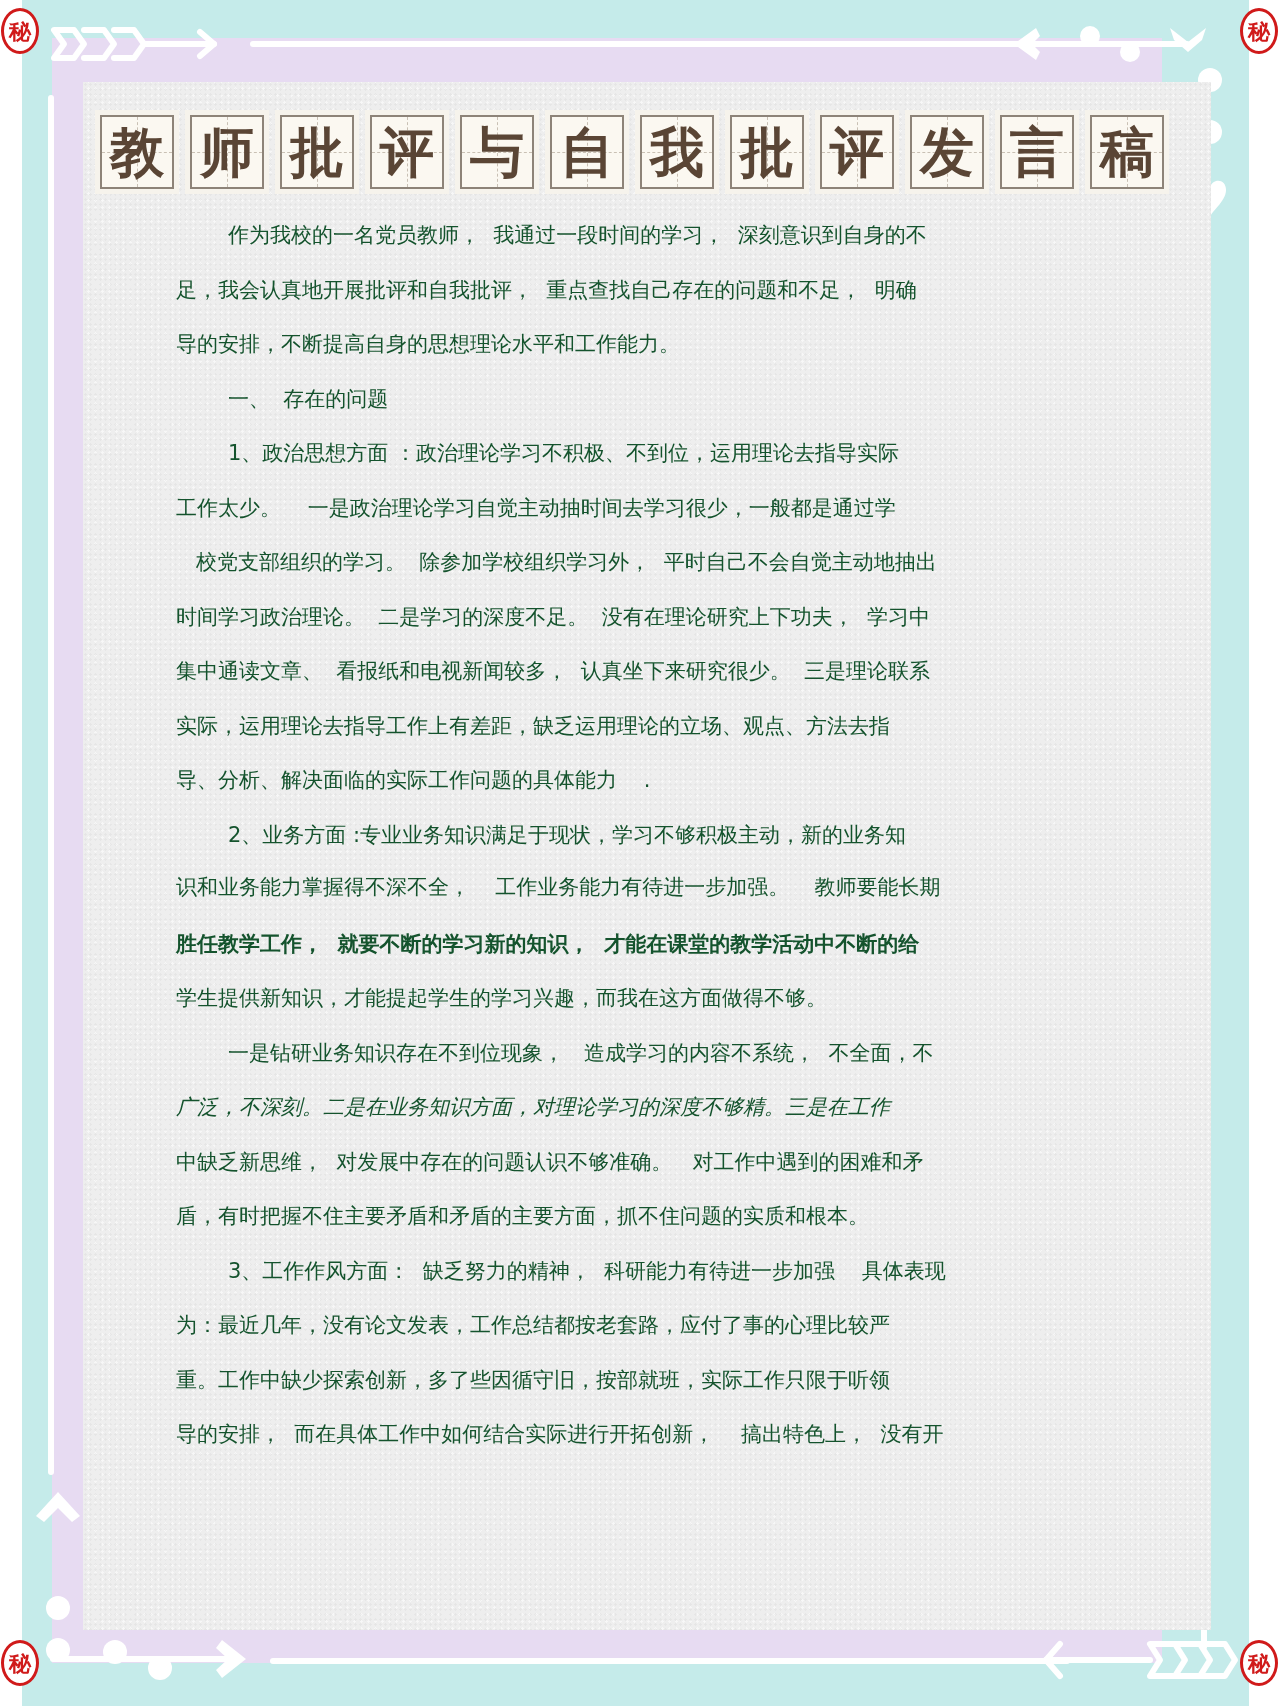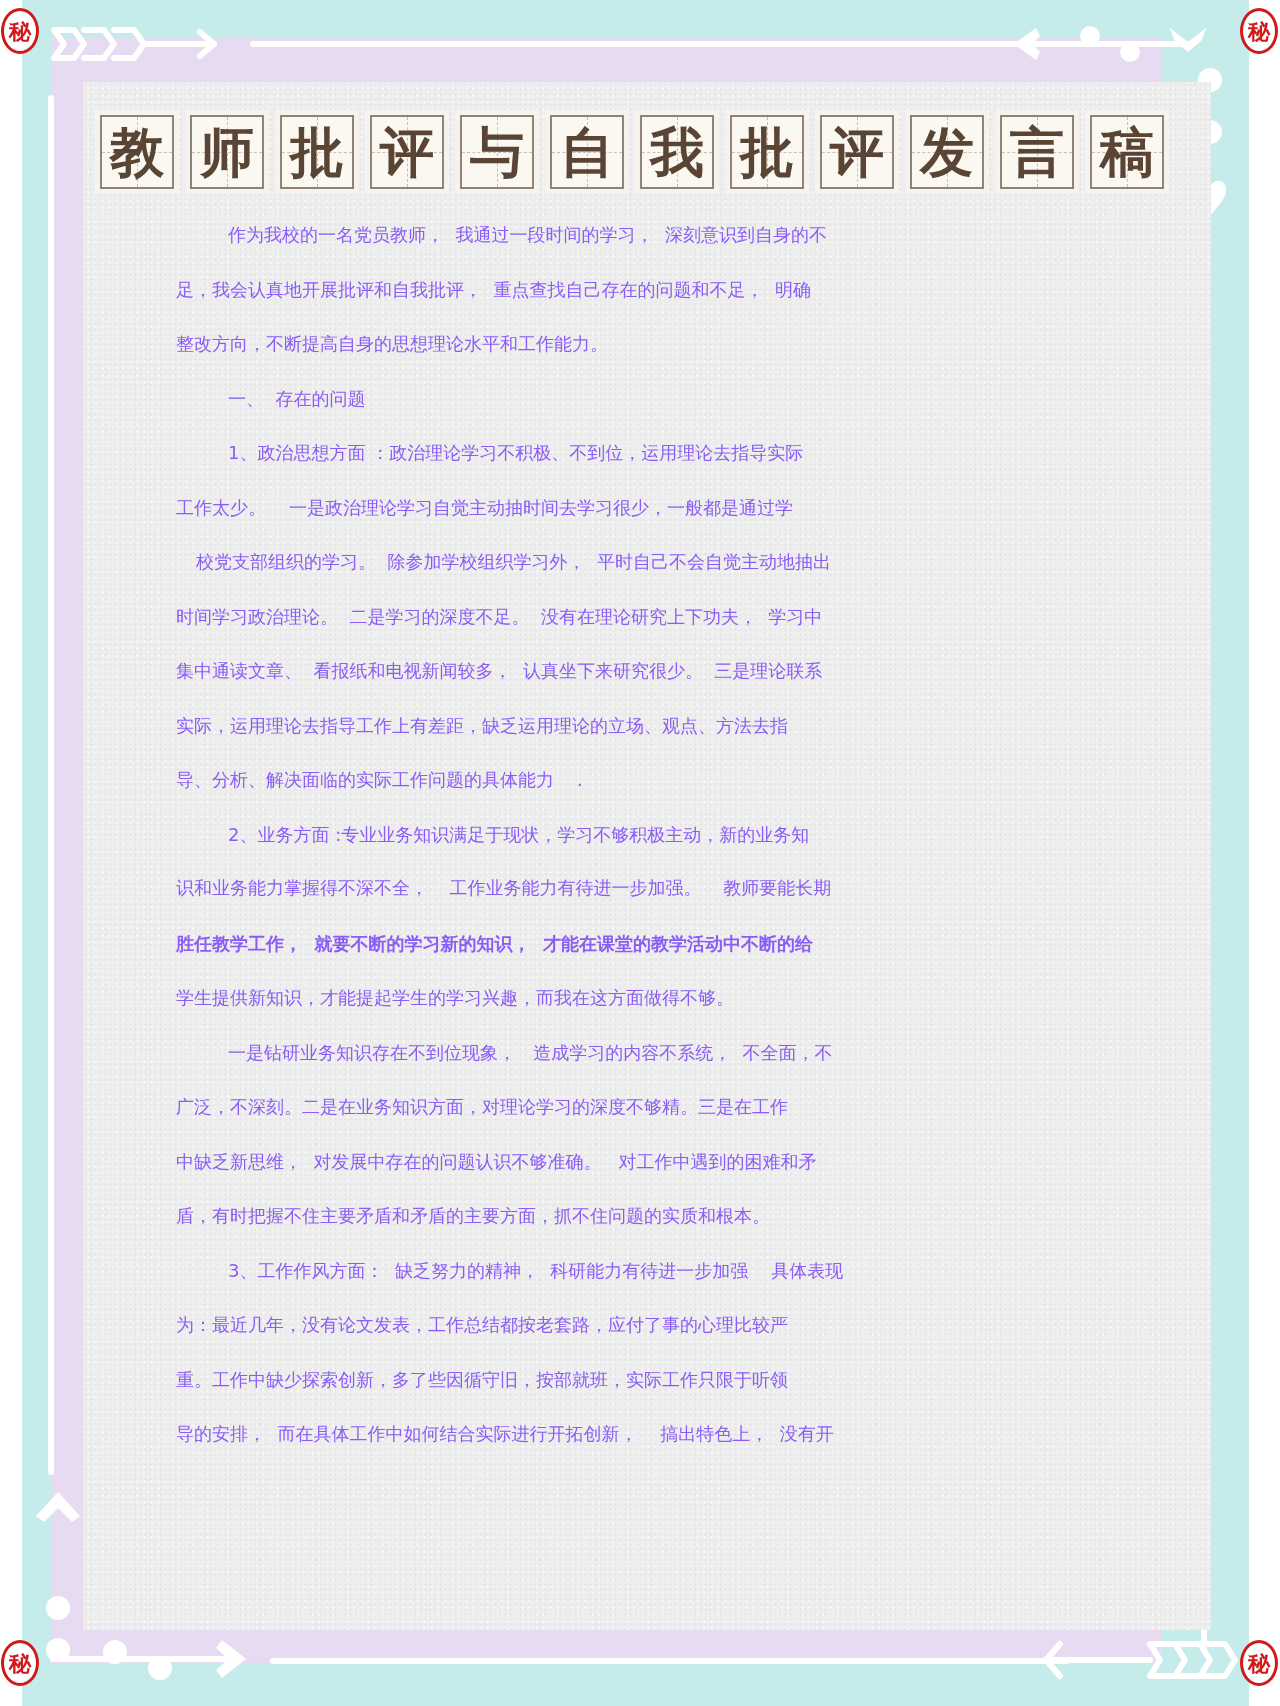--- a/index.html
+++ b/index.html
@@ -68,21 +68,21 @@
       border-top:1px dashed #c9c0b4;
     }
     .title-char {
       position:relative; z-index:1;
       font-family:"DejaVu Serif","Liberation Serif",serif;
       font-weight:bold; font-size:54px; color:#5a4535; line-height:1;
     }
 
     .body-text {
       position:absolute; left:176px; top:208px; width:925px;
-      color:#8b5cf6; font-size:18px; line-height:54.5px;
+      color:#14532d; font-size:21px; line-height:54.5px;
     }
     .body-text p { margin:0; }
     .indent { text-indent:52px; }
   </style>
 </head>
 <body>
 
 <div class="cyan-band"></div>
 <div class="lavender-band"></div>
 
@@ -230,34 +230,34 @@
     <div class="title-cell">
       <div class="title-tile">
         <span class="title-char">稿</span>
       </div>
     </div>
   </div>
 
 <div class="body-text" id="body-text">
     <p class="indent" style="white-space: pre;">作为我校的一名党员教师，  我通过一段时间的学习，  深刻意识到自身的不</p>
     <p style="white-space: pre;">足，我会认真地开展批评和自我批评，  重点查找自己存在的问题和不足，  明确</p>
-    <p style="white-space: pre;">整改方向，不断提高自身的思想理论水平和工作能力。</p>
+    <p style="white-space: pre;">导的安排，不断提高自身的思想理论水平和工作能力。</p>
     <p class="indent" style="white-space: pre;">一、  存在的问题</p>
     <p class="indent" style="white-space: pre;">1、政治思想方面 ：政治理论学习不积极、不到位，运用理论去指导实际</p>
     <p style="white-space: pre;">工作太少。    一是政治理论学习自觉主动抽时间去学习很少，一般都是通过学</p>
     <p style="white-space: pre; margin-left: 20px;">校党支部组织的学习。  除参加学校组织学习外，  平时自己不会自觉主动地抽出</p>
     <p style="white-space: pre;">时间学习政治理论。  二是学习的深度不足。  没有在理论研究上下功夫，  学习中</p>
     <p style="white-space: pre;">集中通读文章、  看报纸和电视新闻较多，  认真坐下来研究很少。  三是理论联系</p>
     <p style="white-space: pre;">实际，运用理论去指导工作上有差距，缺乏运用理论的立场、观点、方法去指</p>
     <p style="white-space: pre;">导、分析、解决面临的实际工作问题的具体能力    .</p>
     <p class="indent" style="white-space: pre;">2、业务方面 :专业业务知识满足于现状，学习不够积极主动，新的业务知</p>
     <p style="white-space: pre; font-family: Liberation Mono, monospace;">识和业务能力掌握得不深不全，  工作业务能力有待进一步加强。  教师要能长期</p>
     <p style="white-space: pre; font-weight: bold;">胜任教学工作，  就要不断的学习新的知识，  才能在课堂的教学活动中不断的给</p>
     <p style="white-space: pre;">学生提供新知识，才能提起学生的学习兴趣，而我在这方面做得不够。</p>
     <p class="indent" style="white-space: pre;">一是钻研业务知识存在不到位现象，   造成学习的内容不系统，  不全面，不</p>
-    <p style="white-space: pre;">广泛，不深刻。二是在业务知识方面，对理论学习的深度不够精。三是在工作</p>
+    <p style="white-space: pre; font-style: italic;">广泛，不深刻。二是在业务知识方面，对理论学习的深度不够精。三是在工作</p>
     <p style="white-space: pre;">中缺乏新思维，  对发展中存在的问题认识不够准确。   对工作中遇到的困难和矛</p>
     <p style="white-space: pre;">盾，有时把握不住主要矛盾和矛盾的主要方面，抓不住问题的实质和根本。</p>
     <p class="indent" style="white-space: pre;">3、工作作风方面：  缺乏努力的精神，  科研能力有待进一步加强    具体表现</p>
     <p style="white-space: pre;">为：最近几年，没有论文发表，工作总结都按老套路，应付了事的心理比较严</p>
     <p style="white-space: pre;">重。工作中缺少探索创新，多了些因循守旧，按部就班，实际工作只限于听领</p>
     <p style="white-space: pre;">导的安排，  而在具体工作中如何结合实际进行开拓创新，    搞出特色上，  没有开</p>
   </div>
 
 </body></html>

